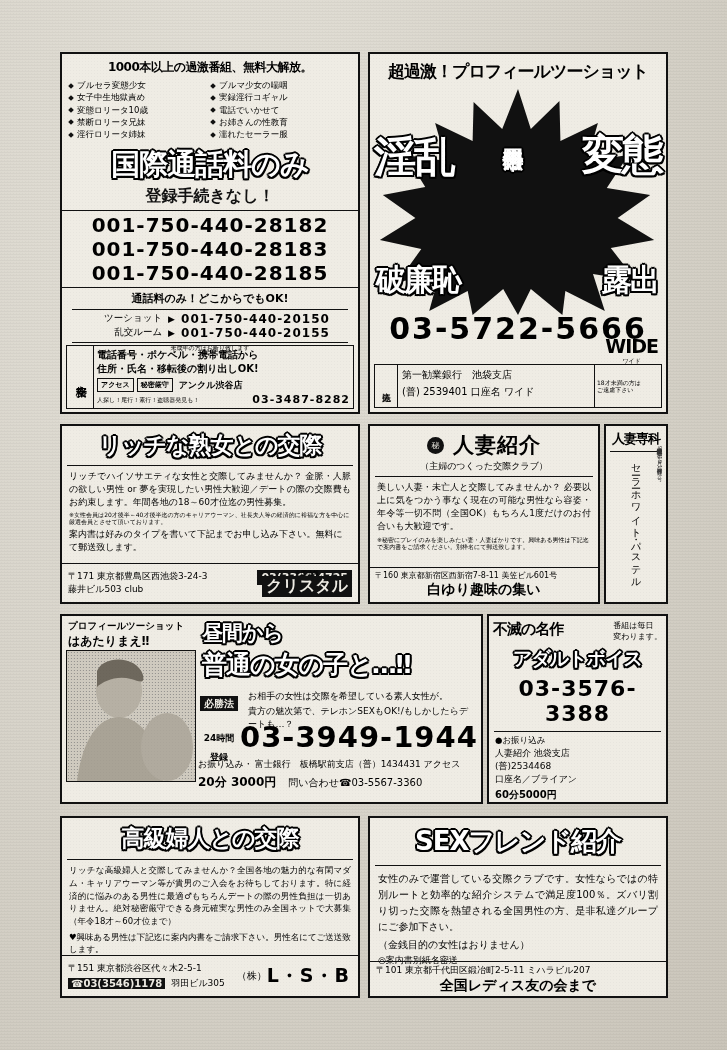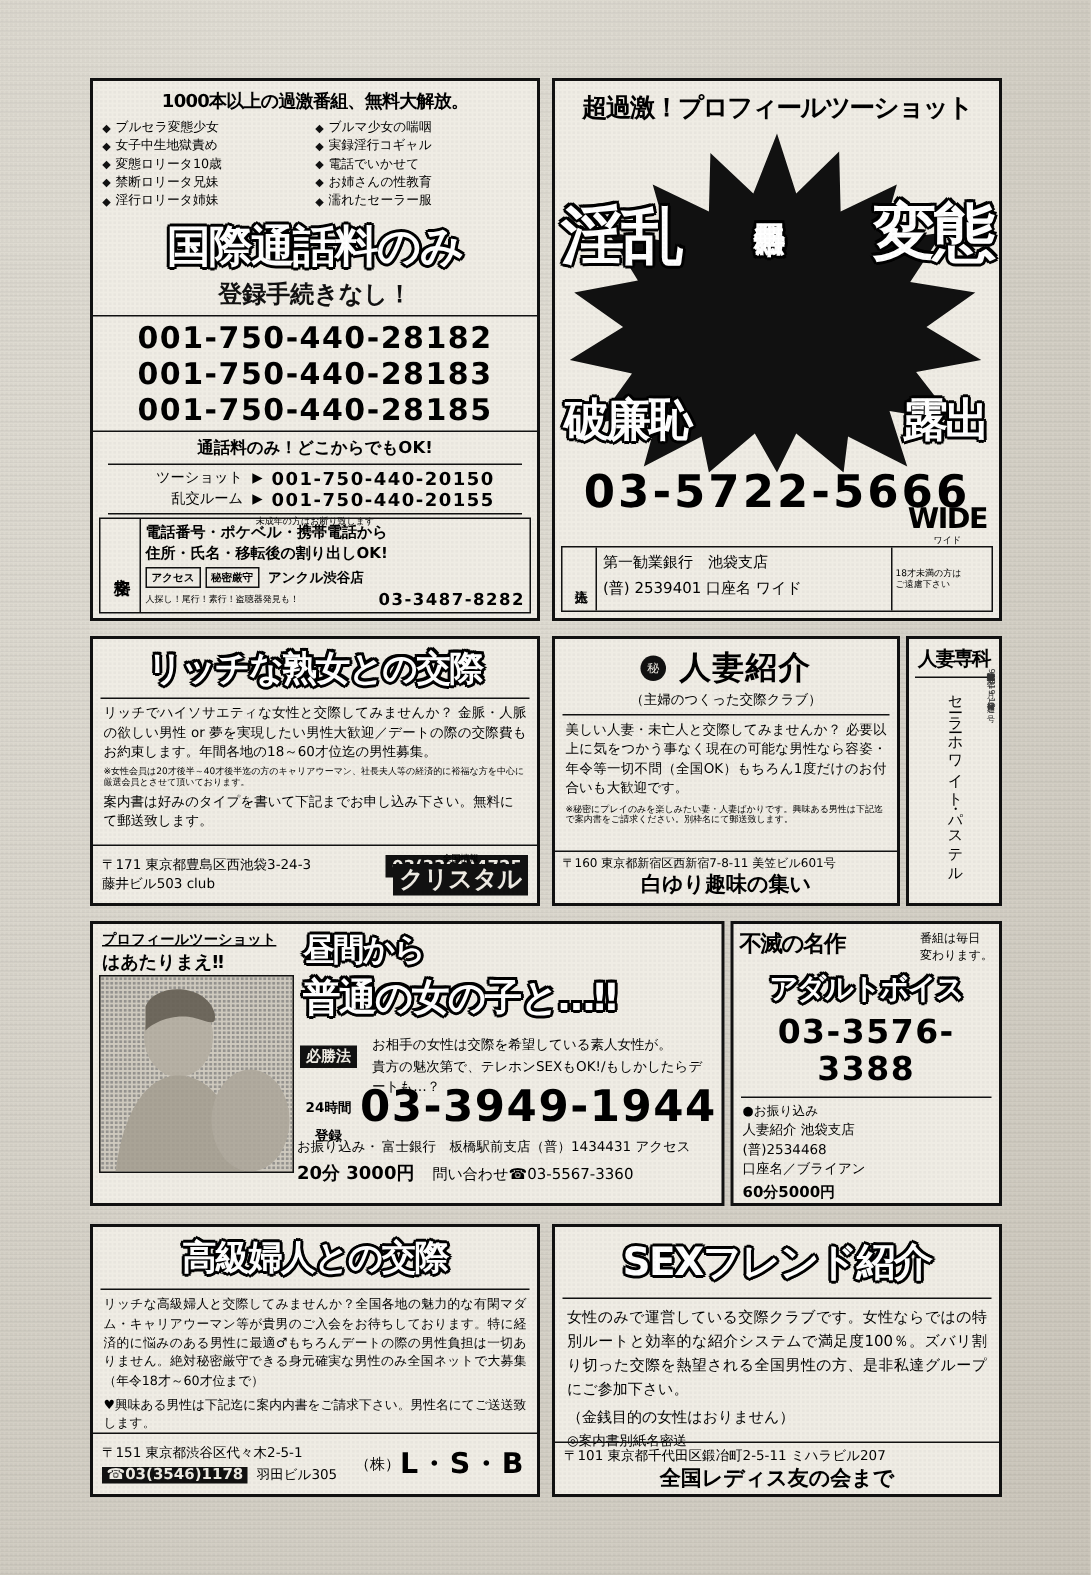--- a/index.html
+++ b/index.html
@@ -243,21 +243,21 @@
     <div class="halftone"></div>
     <svg viewBox="0 0 128 130" style="position:absolute;inset:0;width:100%;height:100%;">
       <ellipse cx="52" cy="40" rx="23" ry="27" fill="#b6b0a4"></ellipse>
       <path d="M10 130 C16 84 34 66 52 66 C72 66 90 86 96 130 Z" fill="#a9a396"></path>
       <path d="M30 20 C36 4 70 4 76 24 C78 34 72 30 64 28 C50 24 36 30 30 36 Z" fill="#6e685d"></path>
       <ellipse cx="100" cy="96" rx="26" ry="34" fill="#b0aa9e"></ellipse>
     </svg>
   </div>
 
   <div style="position:absolute;left:6px;top:4px;width:130px;">
-    <div class="jp bold" style="font-size:9.5px;text-decoration:underline;">プロフィールツーショット</div>
+    <div class="jp bold" style="font-size:9.5px;">プロフィールツーショット</div>
     <div class="jp bold" style="font-size:12px;">はあたりまえ‼</div>
   </div>
 
   <div style="position:absolute;left:140px;top:3px;right:4px;">
     <div class="jp outline-title" style="font-size:21px;letter-spacing:-1px;">昼間から</div>
     <div class="jp outline-title" style="font-size:25px;letter-spacing:-1px;margin-top:1px;">普通の女の子と…‼</div>
   </div>
 
   <div style="position:absolute;left:138px;top:76px;">
     <span class="inv jp bold" style="font-size:10px;padding:2px 4px;">必勝法</span>

